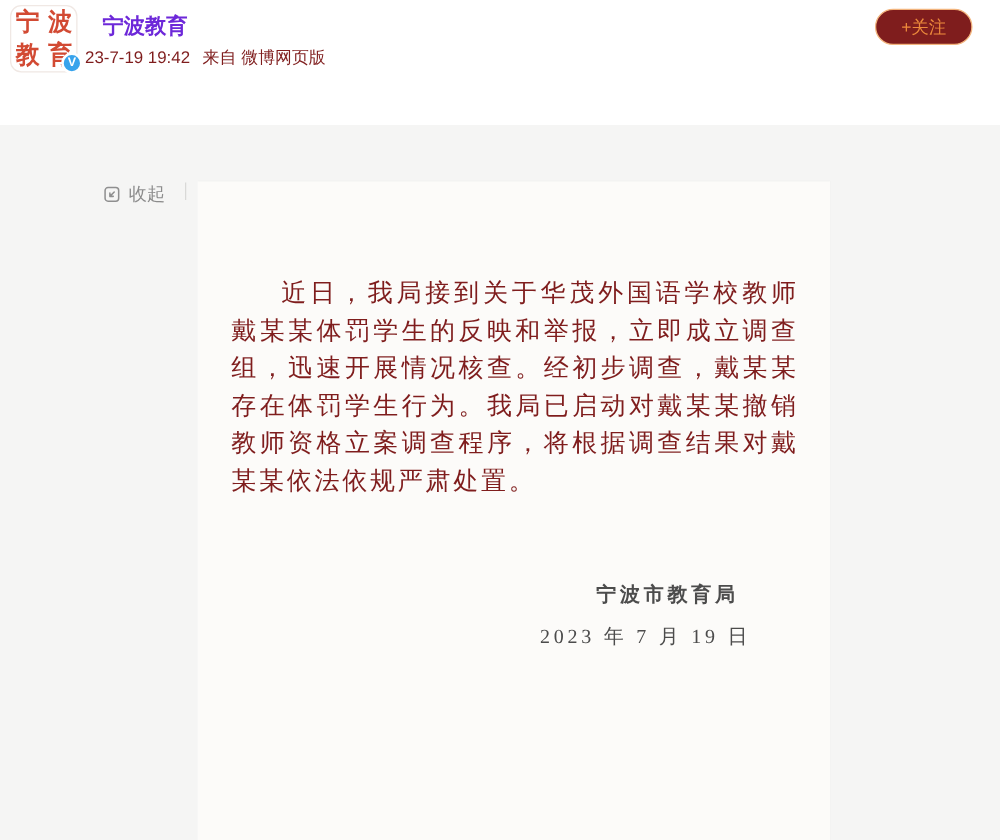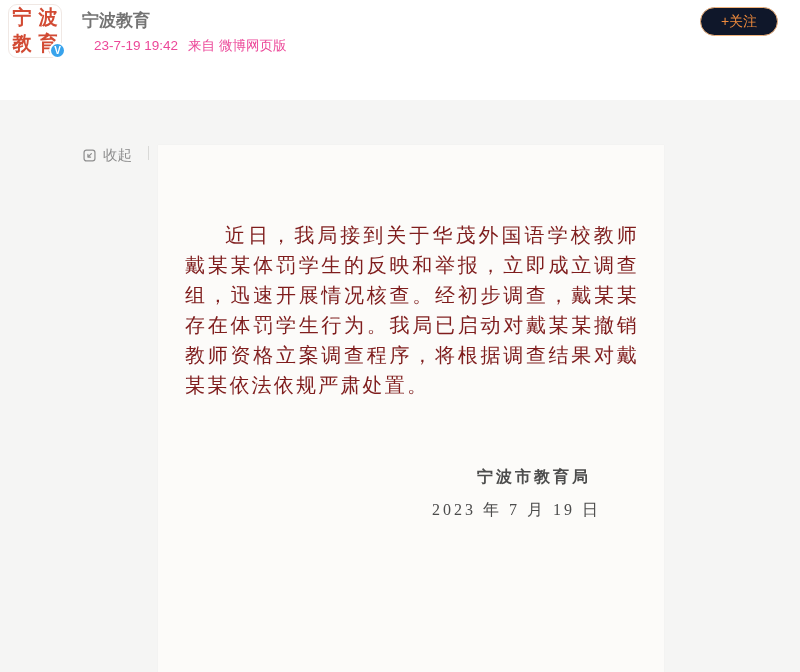--- a/index.html
+++ b/index.html
@@ -39,35 +39,35 @@
     background: var(--verified-blue, #38a3ec);
     border: 2px solid #ffffff;
     border-radius: 50%;
     color: #ffffff;
     font-size: 10px; font-weight: bold;
     display: flex; align-items: center; justify-content: center;
     line-height: 1;
   }
   .username {
     position: absolute; left: 82px; top: 9px;
-    font-size: 17px; font-weight: bold; color: #737373;
+    font-size: 17px; font-weight: bold; color: #6d28d9;
     cursor: pointer;
   }
   .meta-row {
-    position: absolute; left: 94px; top: 37px;
-    font-size: 13.5px; color: #ec4899;
+    position: absolute; left: 68px; top: 37px;
+    font-size: 13.5px; color: #7f1d1d;
   }
   .meta-row .src { margin-left: 10px; }
   .meta-row .src-name { margin-left: 4px; cursor: pointer; }
   .follow-btn {
     position: absolute; left: 700px; top: 7px;
     width: 78px; height: 29px;
     border: 1.5px solid #f2b47d;
     border-radius: 15px;
-    background: #0f172a;
+    background: #7f1d1d;
     color: var(--accent-orange, #ed8a3c);
     font-size: 14px;
     display: flex; align-items: center; justify-content: center;
     cursor: pointer;
     font-family: inherit;
   }
   .post-text {
     position: absolute; left: 82px; top: 66px;
     width: 660px;
     font-size: 16px; color: #333333;

